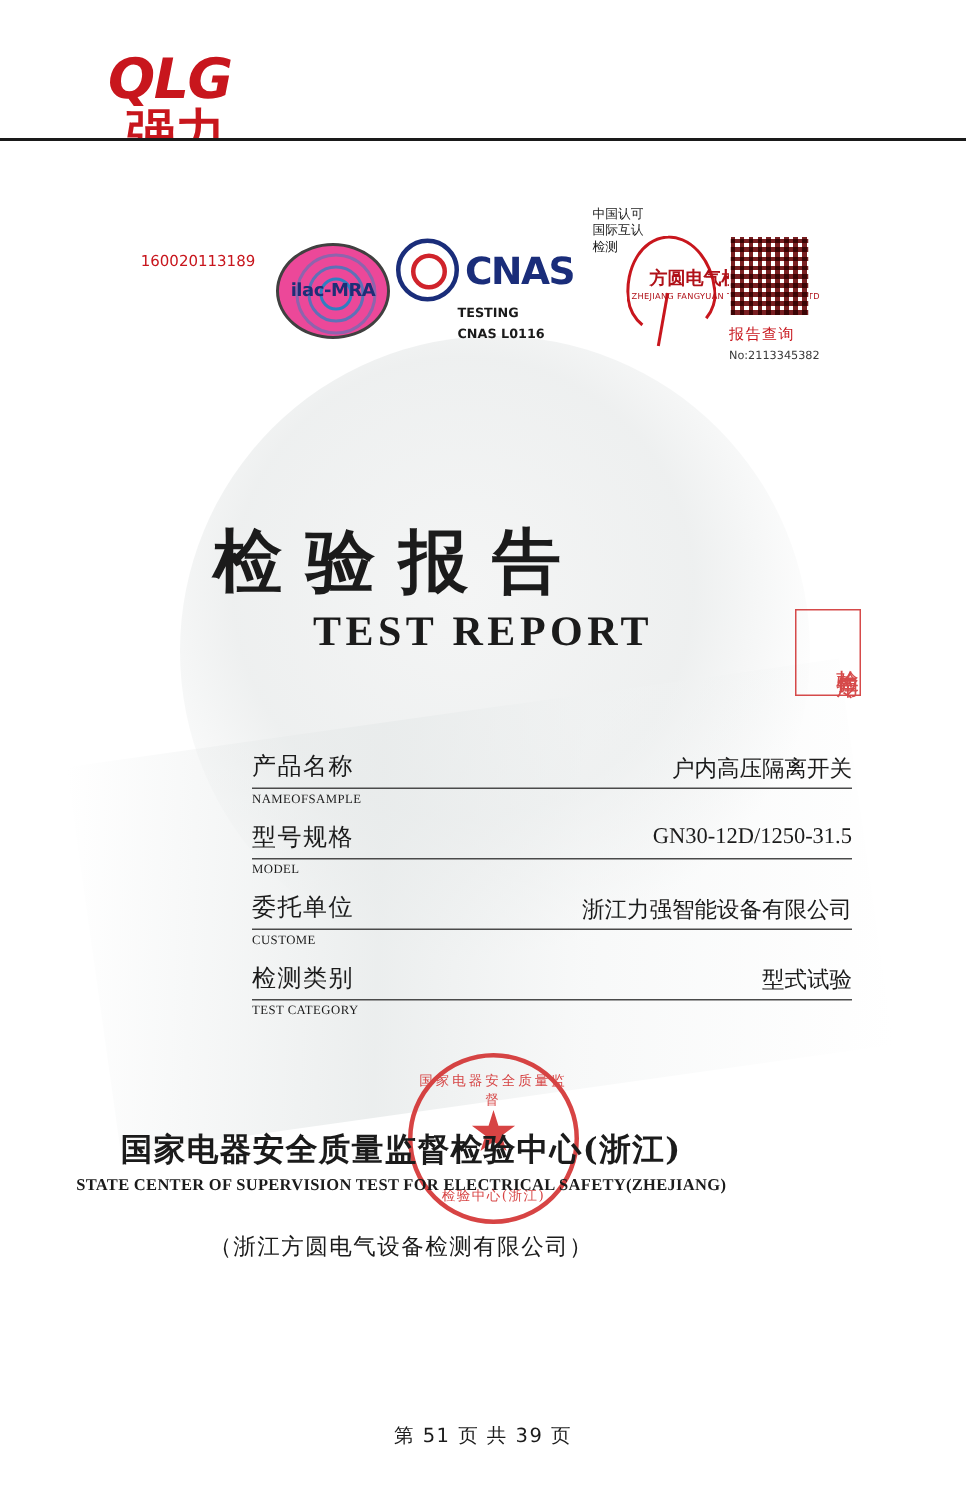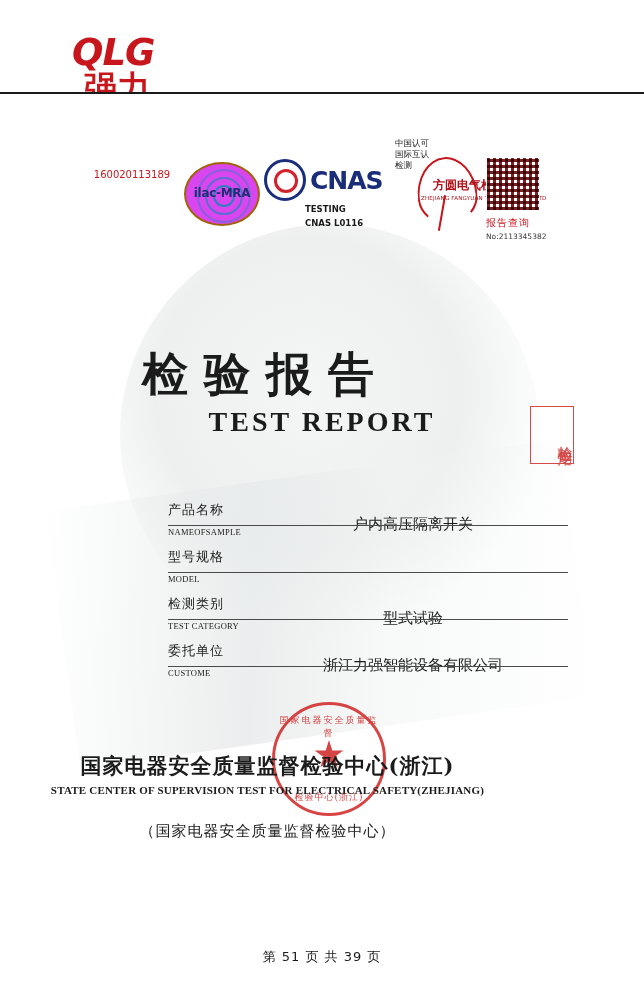--- a/index.html
+++ b/index.html
@@ -127,25 +127,25 @@
     color: #c8161d;
     text-align: center;
     margin-top: 8px;
     letter-spacing: 0px;
   }
 
   
   .ilac { left: 184px; top: 13px; width: 76px; height: 62px; }
   .ilac-circle {
     width: 72px; height: 60px;
-    border: 2px solid #a16207;
+    border: 2px solid #404040;
     border-radius: 50%;
     position: relative;
     overflow: hidden;
-    background: #d946ef;
+    background: #ec4899;
   }
   .ilac-arc {
     position: absolute;
     border: 2px solid #2f7fc1;
     border-radius: 50%;
     left: 50%;
     top: 50%;
   }
   .ilac-a1 { width: 18px; height: 18px; margin-left: -9px; margin-top: -9px; }
   .ilac-a2 { width: 34px; height: 34px; margin-left: -17px; margin-top: -17px; opacity: .75; }
@@ -334,39 +334,39 @@
     right: 0;
     top: 26px;
     height: 1px;
     background: #4a4a4a;
   }
   .field .label-cn {
     position: absolute;
     left: 0;
     top: 2px;
     font-family: "DejaVu Serif", serif;
-    font-size: 13px;
+    font-size: 16px;
     color: #1b1b1b;
     letter-spacing: 1px;
   }
   .field .label-en {
     position: absolute;
     left: 0;
     top: 28px;
     font-family: "Liberation Serif", serif;
     font-size: 8.5px;
     color: #1b1b1b;
     letter-spacing: .3px;
   }
   .field .value {
     position: absolute;
     left: 90px;
     right: 0;
-    top: 16px;
-    text-align: center;
+    top: 4px;
+    text-align: right;
     font-family: "Liberation Serif", serif;
     font-size: 15px;
     color: #1b1b1b;
   }
   .field .value.cn {
     font-family: "DejaVu Serif", serif;
     font-size: 15px;
   }
 
   
@@ -524,45 +524,46 @@
     <div class="field">
       <span class="label-cn">产品名称</span>
       <span class="label-en">NAMEOFSAMPLE</span>
       <span class="value cn">户内高压隔离开关</span>
       <span class="line"></span>
     </div>
 
     <div class="field">
       <span class="label-cn">型号规格</span>
       <span class="label-en">MODEL</span>
+      <span class="value">GN30-12D/1250-31.5</span>
+      <span class="line"></span>
+    </div>
+
+    <div class="field">
+      <span class="label-cn">委托单位</span>
+      <span class="label-en">CUSTOME</span>
+      <span class="value cn">浙江力强智能设备有限公司</span>
       <span class="line"></span>
     </div>
 
     <div class="field">
       <span class="label-cn">检测类别</span>
       <span class="label-en">TEST CATEGORY</span>
       <span class="value cn">型式试验</span>
       <span class="line"></span>
     </div>
-
-    <div class="field">
-      <span class="label-cn">委托单位</span>
-      <span class="label-en">CUSTOME</span>
-      <span class="value cn">浙江力强智能设备有限公司</span>
-      <span class="line"></span>
-    </div>
   </div>
 
   <div class="seal">
     <div class="seal-top">国家电器安全质量监督</div>
     <div class="seal-star"></div>
     <div class="seal-bottom">检验中心(浙江)</div>
   </div>
 
   <div class="institute">
     <div class="inst-cn">国家电器安全质量监督检验中心(浙江)</div>
     <div class="inst-en">STATE CENTER OF SUPERVISION  TEST  FOR  ELECTRICAL SAFETY(ZHEJIANG)</div>
-    <div class="inst-sub">（国家电器安全质量监督检验中心）</div>
+    <div class="inst-sub">（浙江方圆电气设备检测有限公司）</div>
   </div>
 
 </div>
 
 <div class="pagefoot">第 51 页 共 39 页</div>
 
 </body></html>

